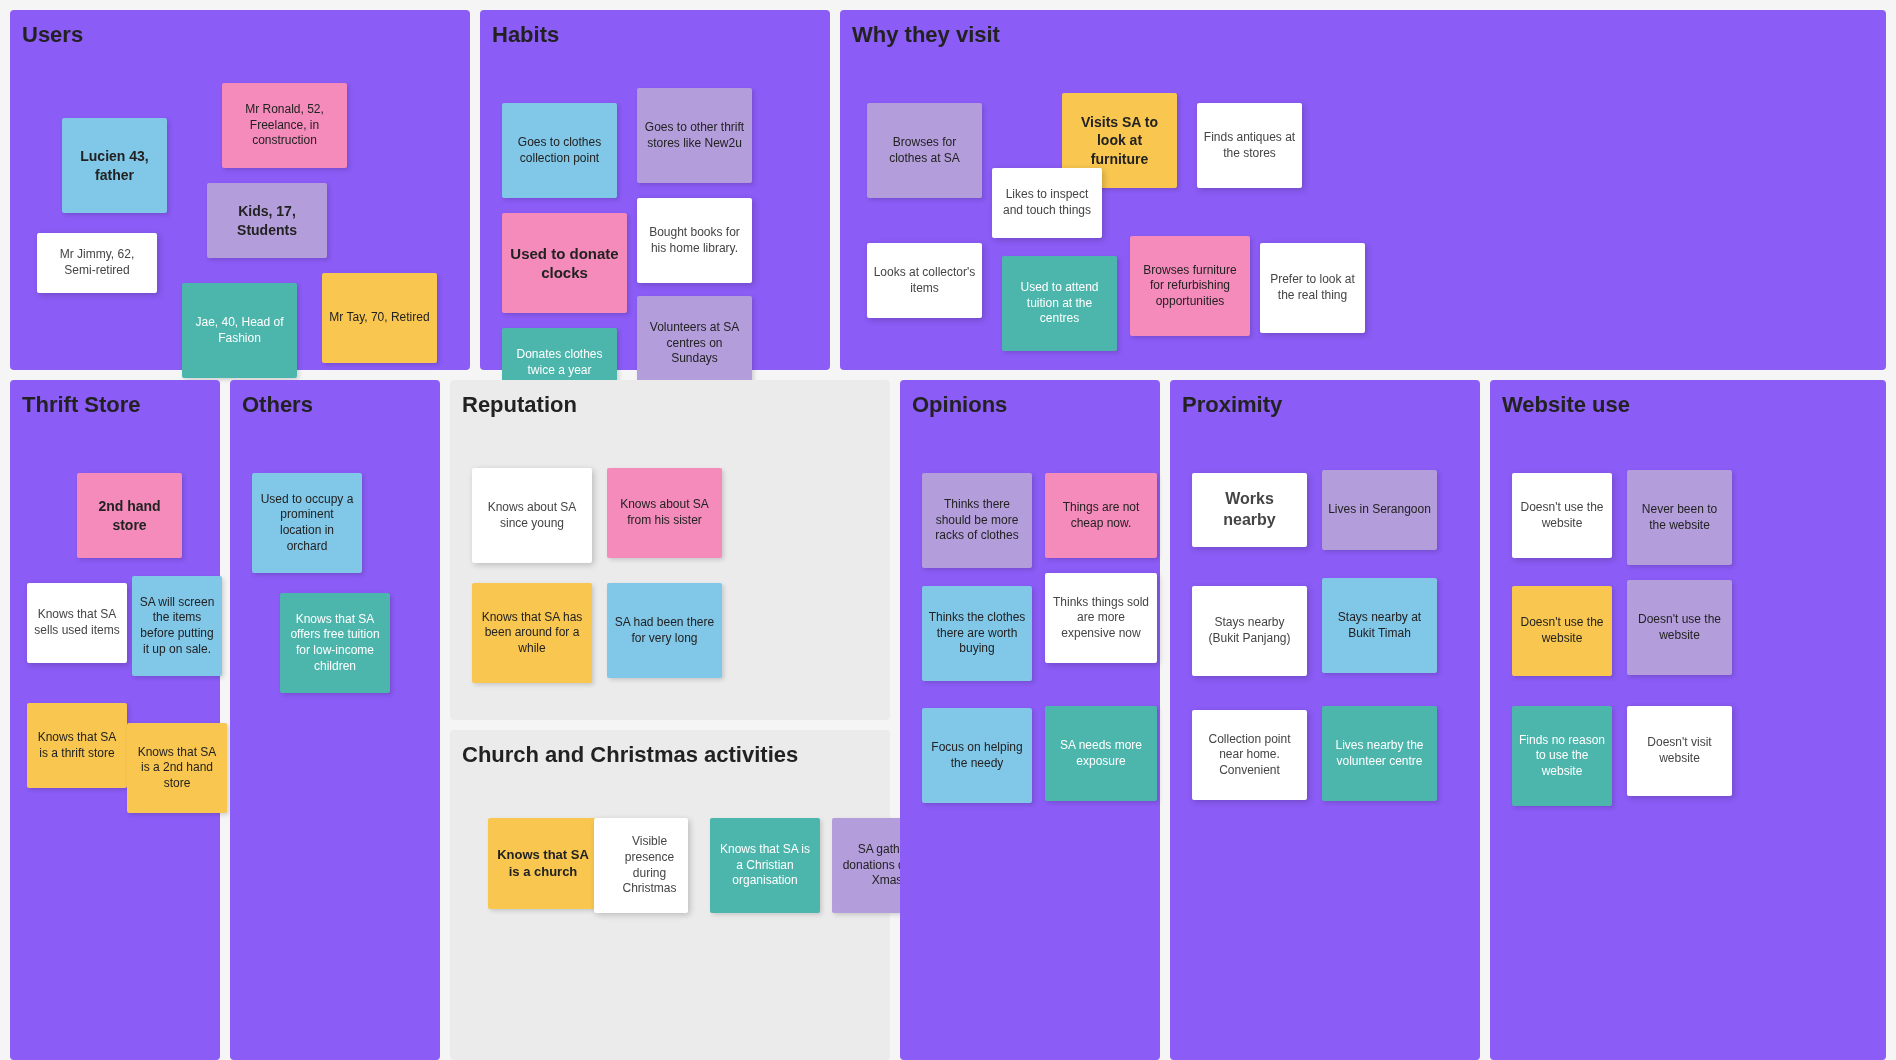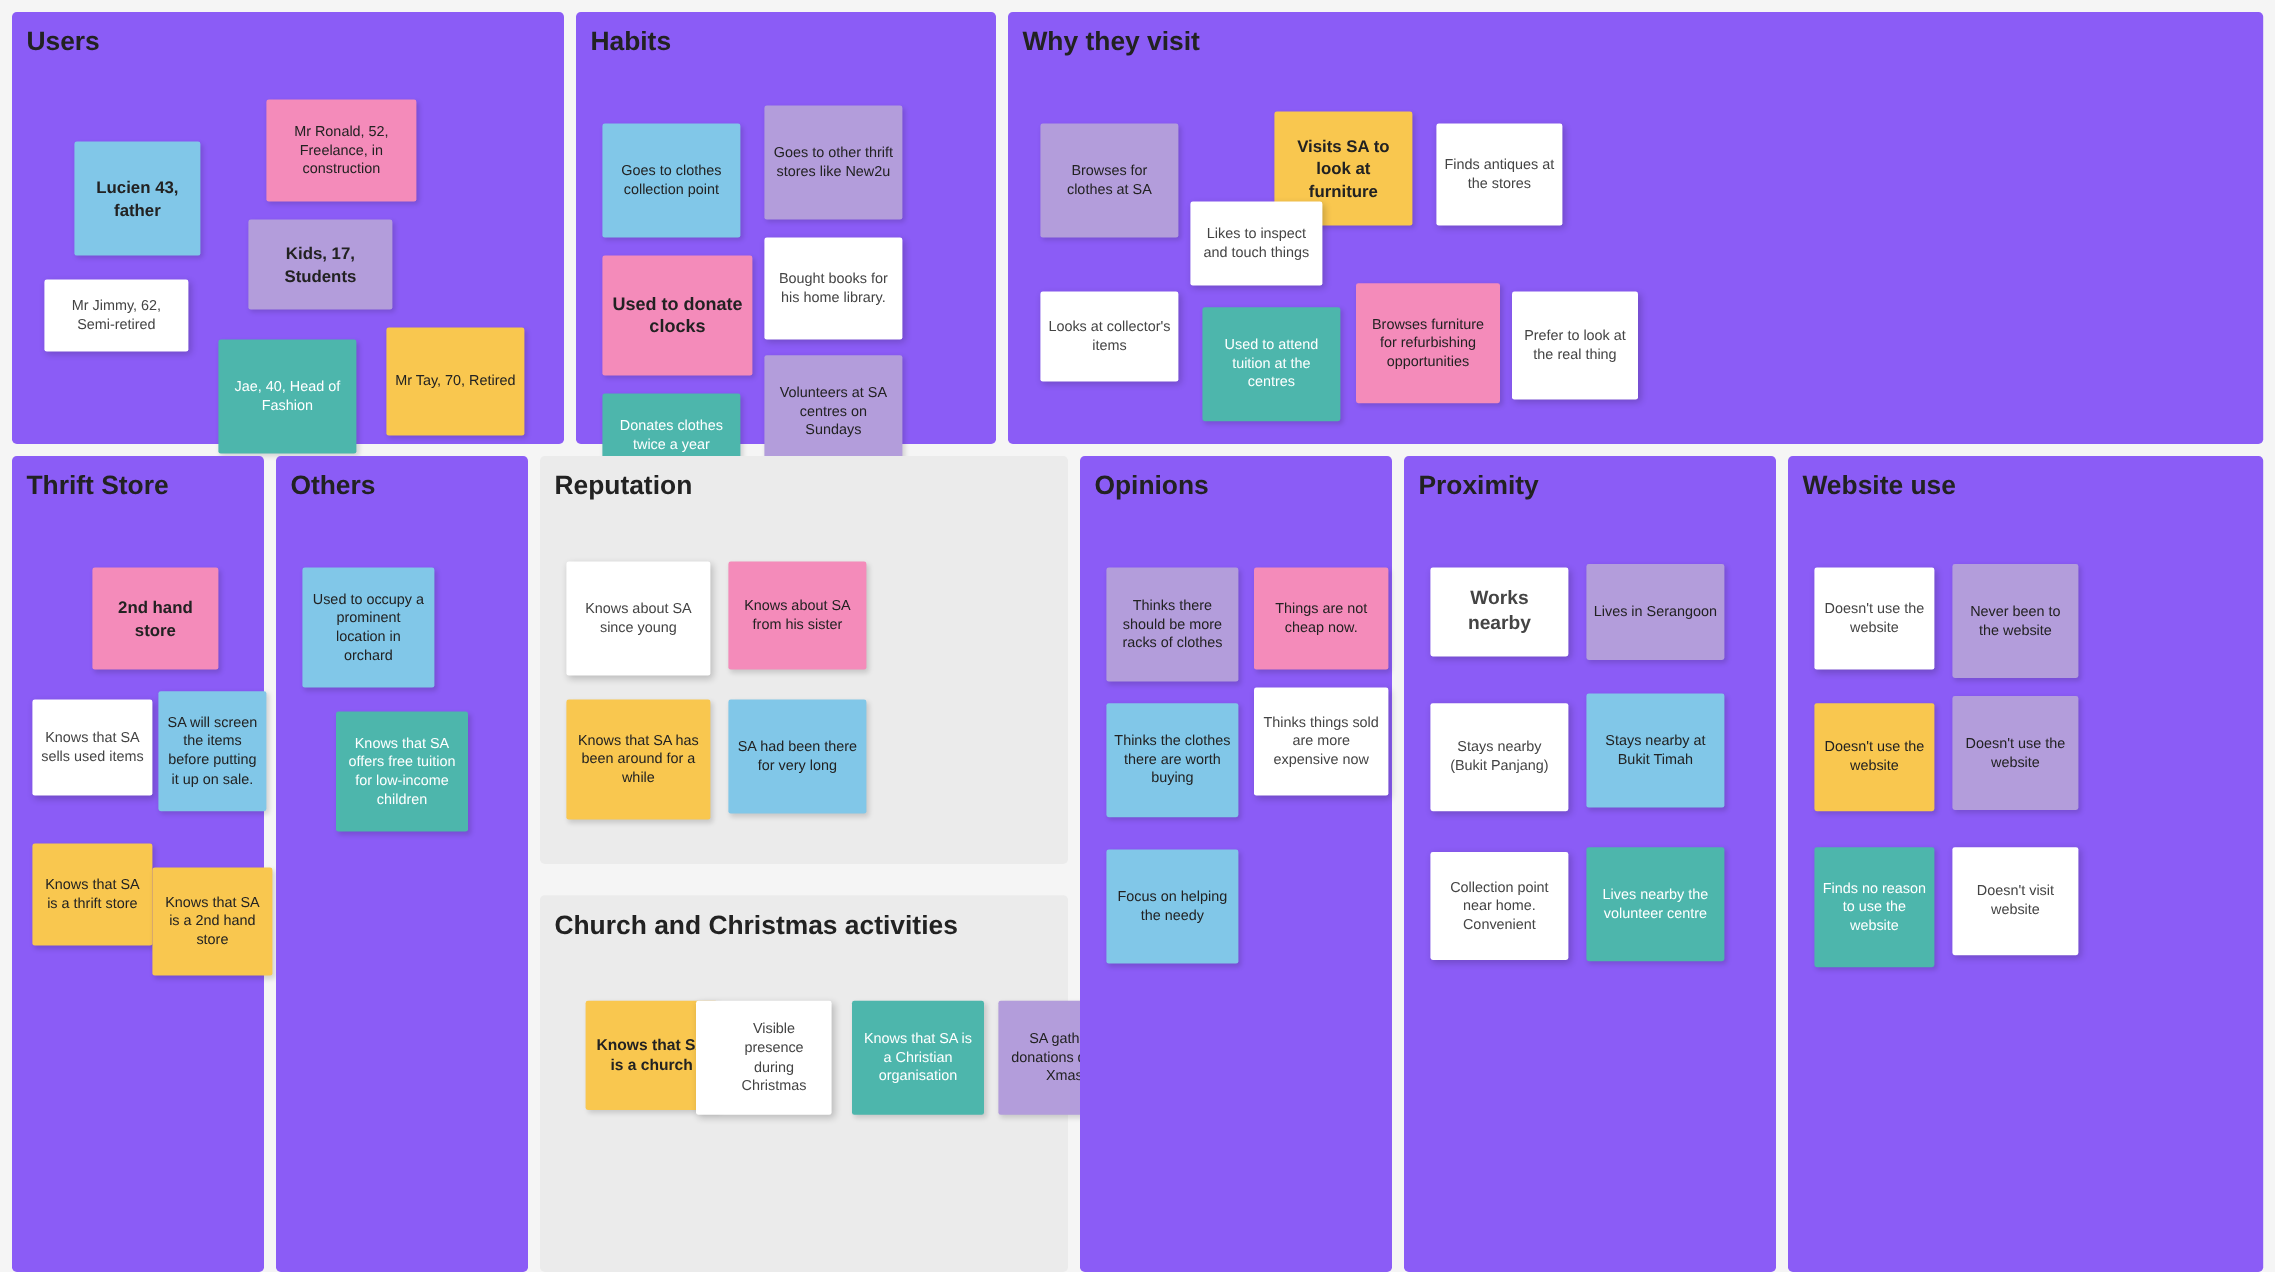--- a/index.html
+++ b/index.html
@@ -96,21 +96,21 @@
     
     .panel-others {
       width: 210px;
     }
 
     
     .panel-rep-church {
       width: 440px;
       display: flex;
       flex-direction: column;
-      gap: 26px;
+      gap: 10px;
     }
 
     .panel-rep {
       background: #ebebeb;
       border-radius: 4px;
       padding: 12px;
       position: relative;
       height: 340px;
     }
 
@@ -226,36 +226,37 @@
           <div class="note note-pink" style="left:145px;top:40px;width:115px;height:90px;">Knows about SA from his sister</div>
           <div class="note note-yellow" style="left:10px;top:155px;width:120px;height:100px;">Knows that SA has been around for a while</div>
           <div class="note note-blue" style="left:145px;top:155px;width:115px;height:95px;">SA had been there for very long</div>
         </div>
       </div>
 
       <div class="panel-church">
         <div class="panel-title">Church and Christmas activities</div>
         <div class="inner-panel" style="position:relative;height:200px;">
           <div class="note note-yellow" style="left:26px;top:40px;width:110px;height:91px;font-size:13px;font-weight:bold;">Knows that SA is a church</div>
-          <div class="note note-white" style="left:118px;top:40px;width:113px;height:95px;padding-left:23px;">Visible presence during Christmas</div>
+          <div class="note note-white" style="left:132px;top:40px;width:94px;height:95px;padding-left:23px;">Visible presence during Christmas</div>
           <div class="note note-teal" style="left:248px;top:40px;width:110px;height:95px;">Knows that SA is a Christian organisation</div>
           <div class="note note-purple" style="left:370px;top:40px;width:110px;height:95px;">SA gathers donations during Xmas</div>
         </div>
       </div>
 
     </div>
 
     <div class="panel panel-opinions" style="position:relative;height:680px;">
       <div class="panel-title">Opinions</div>
       <div class="inner-panel" style="position:relative;height:620px;">
         <div class="note note-purple" style="left:10px;top:45px;width:110px;height:95px;">Thinks there should be more racks of clothes</div>
         <div class="note note-pink" style="left:133px;top:45px;width:112px;height:85px;">Things are not cheap now.</div>
         <div class="note note-blue" style="left:10px;top:158px;width:110px;height:95px;">Thinks the clothes there are worth buying</div>
         <div class="note note-white" style="left:133px;top:145px;width:112px;height:90px;">Thinks things sold are more expensive now</div>
         <div class="note note-blue" style="left:10px;top:280px;width:110px;height:95px;">Focus on helping the needy</div>
+        <div class="note note-teal" style="left:133px;top:278px;width:112px;height:95px;">SA needs more exposure</div>
       </div>
     </div>
 
     <div class="panel panel-proximity" style="position:relative;height:680px;">
       <div class="panel-title">Proximity</div>
       <div class="inner-panel" style="position:relative;height:620px;">
         <div class="note note-white" style="left:10px;top:45px;width:115px;height:74px;font-size:16px;font-weight:bold;">Works nearby</div>
         <div class="note note-purple" style="left:140px;top:42px;width:115px;height:80px;">Lives in Serangoon</div>
         <div class="note note-white" style="left:10px;top:158px;width:115px;height:90px;">Stays nearby (Bukit Panjang)</div>
         <div class="note note-blue" style="left:140px;top:150px;width:115px;height:95px;">Stays nearby at Bukit Timah</div>

